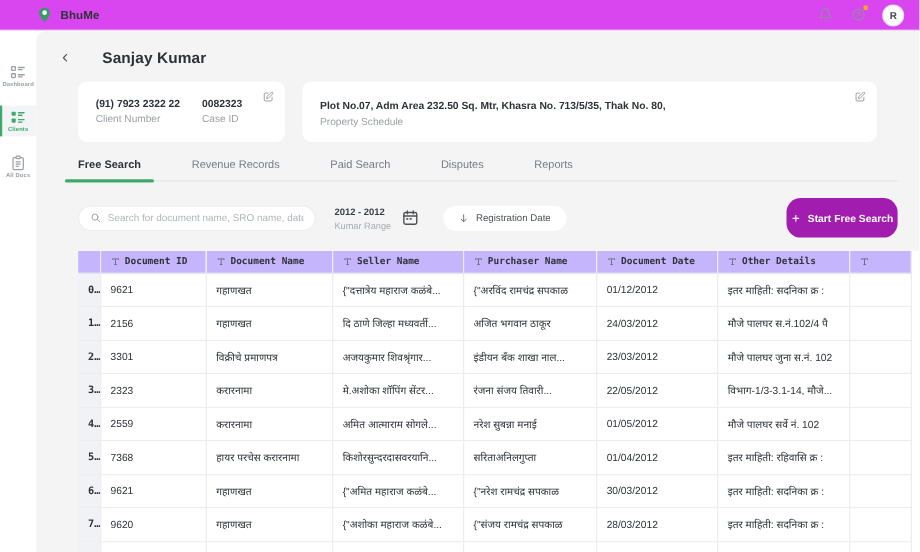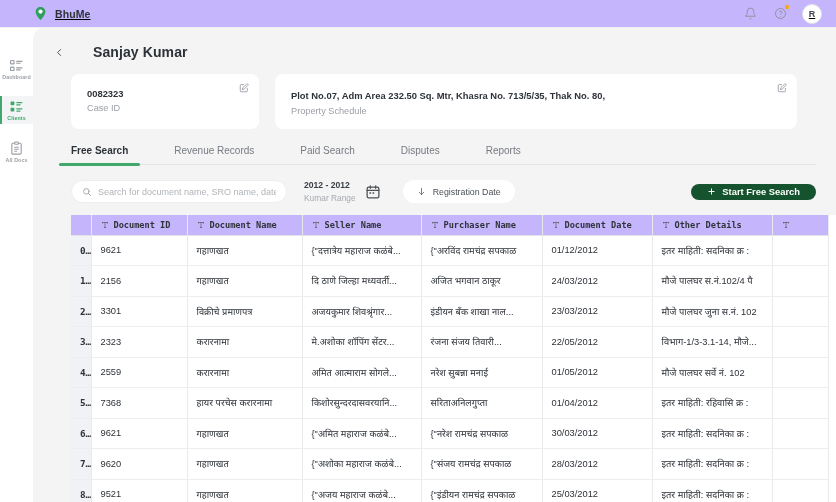--- a/index.html
+++ b/index.html
@@ -11,23 +11,22 @@
     -webkit-font-smoothing: antialiased;
   }
 
   .app { position: relative; width: 836px; height: 502px; background: #ffffff; display: flex; flex-direction: column; }
 
   
   .topbar {
     height: 28px; flex: 0 0 28px;
     display: flex; align-items: center;
     padding: 0 14px 0 33px;
-    background: #c4b5fd;
+    background: #d946ef;
     border-bottom: 1px solid #f0f0f0;
-    text-decoration: underline;
   }
   .brand { display: flex; align-items: center; gap: 7px; }
   .brand-mark { width: 15px; height: 15px; display: block; }
   .brand-name { font-size: 10.5px; font-weight: 700; color: #2e3338; letter-spacing: .1px; }
   .topbar-spacer { flex: 1 1 auto; }
   .topbar-actions { display: flex; align-items: center; gap: 14px; }
   .icon-btn { width: 16px; height: 16px; display: flex; align-items: center; justify-content: center; position: relative; cursor: pointer; color: #8d9299; }
   .badge-dot {
     position: absolute; top: -1px; right: -1px;
     width: 4px; height: 4px; border-radius: 1px; background: #f5a623;
@@ -129,22 +128,22 @@
 
   .reg-pill {
     margin-left: 22px; height: 23px; border-radius: 12px; background: #ffffff;
     display: flex; align-items: center; gap: 7px; padding: 0 14px; cursor: pointer;
   }
   .arrow-dn { width: 9px; height: 9px; color: #5a5f65; }
   .reg-label { font-size: 8.8px; color: #4b5157; white-space: nowrap; }
 
   .filters-spacer { flex: 1 1 auto; }
   .primary-btn {
-    height: 16px; border-radius: 13px; background: #14532d; color: #ffffff;
-    display: flex; align-items: center; gap: 6px; padding: 0 16px;
+    height: 36px; border-radius: 13px; background: #a21caf; color: #ffffff;
+    display: flex; align-items: center; gap: 6px; padding: 0 4px;
     font-size: 9.4px; font-weight: 700; border: 0; cursor: pointer;
     font-family: inherit; white-space: nowrap;
   }
   .plus-ico { width: 9px; height: 9px; }
 
   
   .table-wrap {
     margin: 12px 0 0 38px;
     flex: 1 1 auto; min-height: 0; overflow: hidden;
     background: #ffffff;
@@ -263,20 +262,24 @@
       </div>
 
       <div class="cards">
 
         <div class="card client">
           <svg class="edit-ico" viewBox="0 0 24 24" fill="none" stroke="currentColor" stroke-width="1.9" stroke-linecap="round" stroke-linejoin="round">
             <path d="M11 4H5a2 2 0 00-2 2v13a2 2 0 002 2h13a2 2 0 002-2v-6"></path>
             <path d="M18.4 2.6a2 2 0 013 3L12 15l-4 1 1-4z"></path>
           </svg>
           <div class="kv-row">
+            <div class="kv">
+              <span class="kv-val">(91) 7923 2322 22</span>
+              <span class="kv-lbl">Client Number</span>
+            </div>
             <div class="kv">
               <span class="kv-val">0082323</span>
               <span class="kv-lbl">Case ID</span>
             </div>
           </div>
         </div>
 
         <div class="card property">
           <svg class="edit-ico" viewBox="0 0 24 24" fill="none" stroke="currentColor" stroke-width="1.9" stroke-linecap="round" stroke-linejoin="round">
             <path d="M11 4H5a2 2 0 00-2 2v13a2 2 0 002 2h13a2 2 0 002-2v-6"></path>

